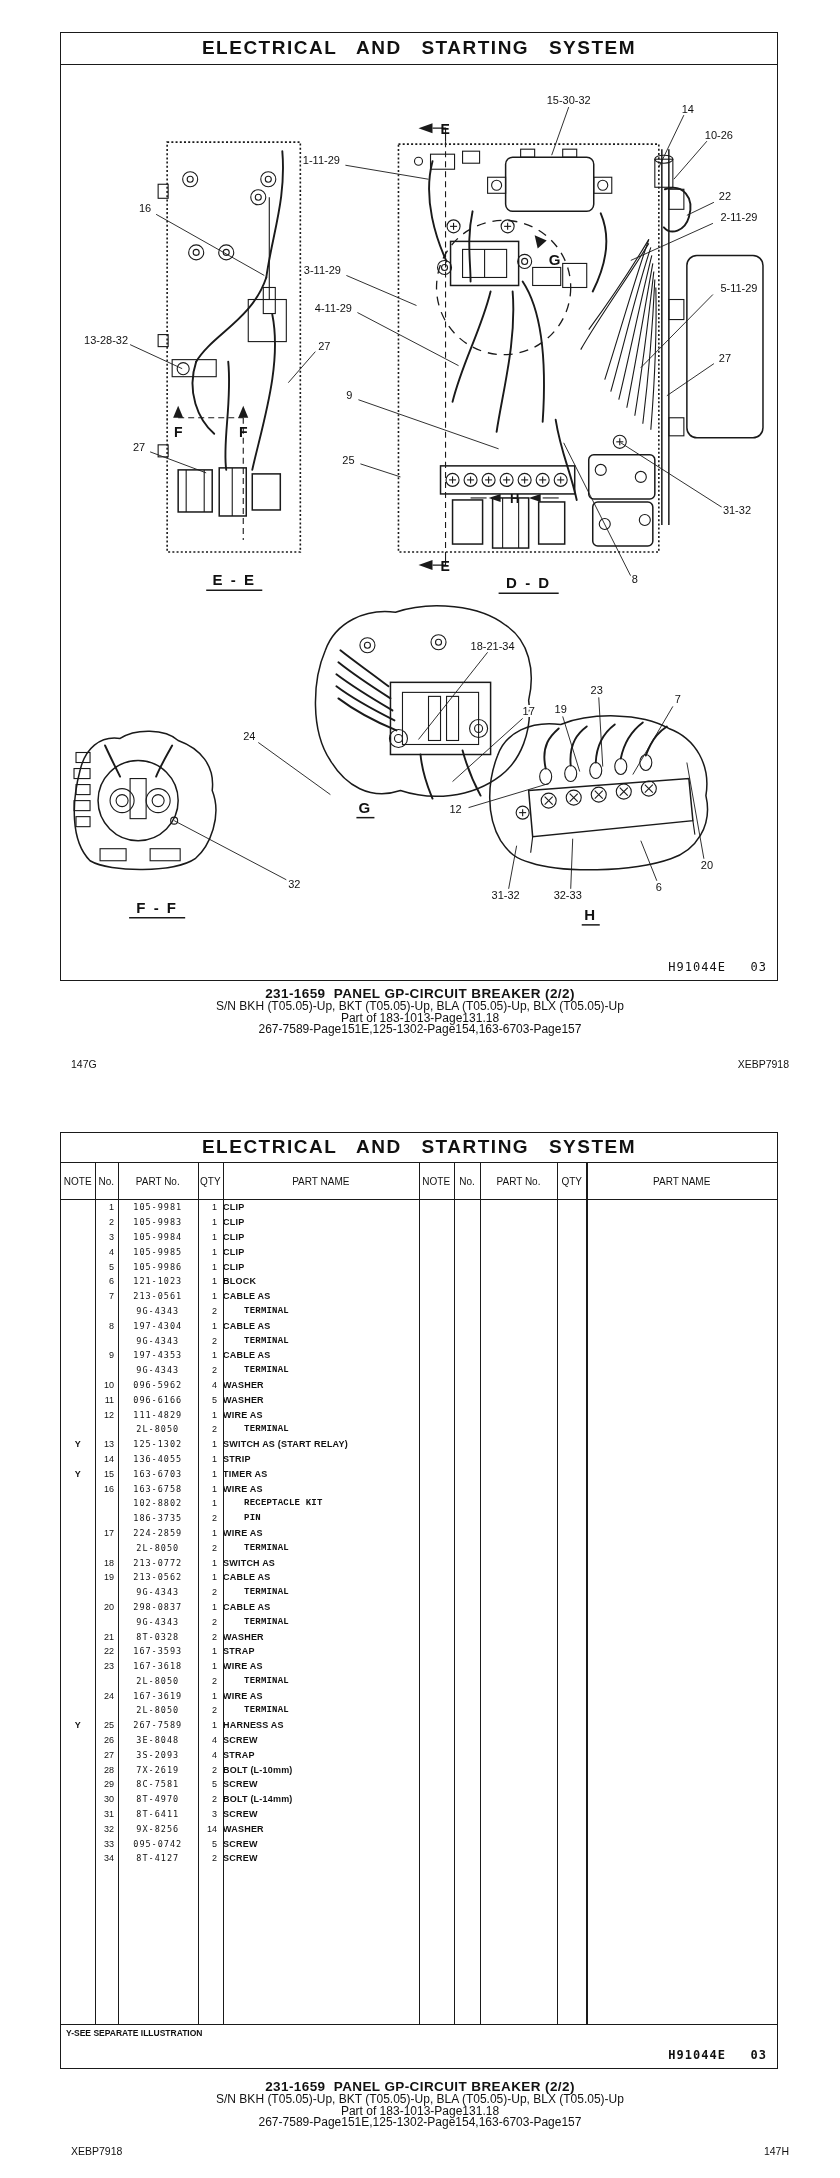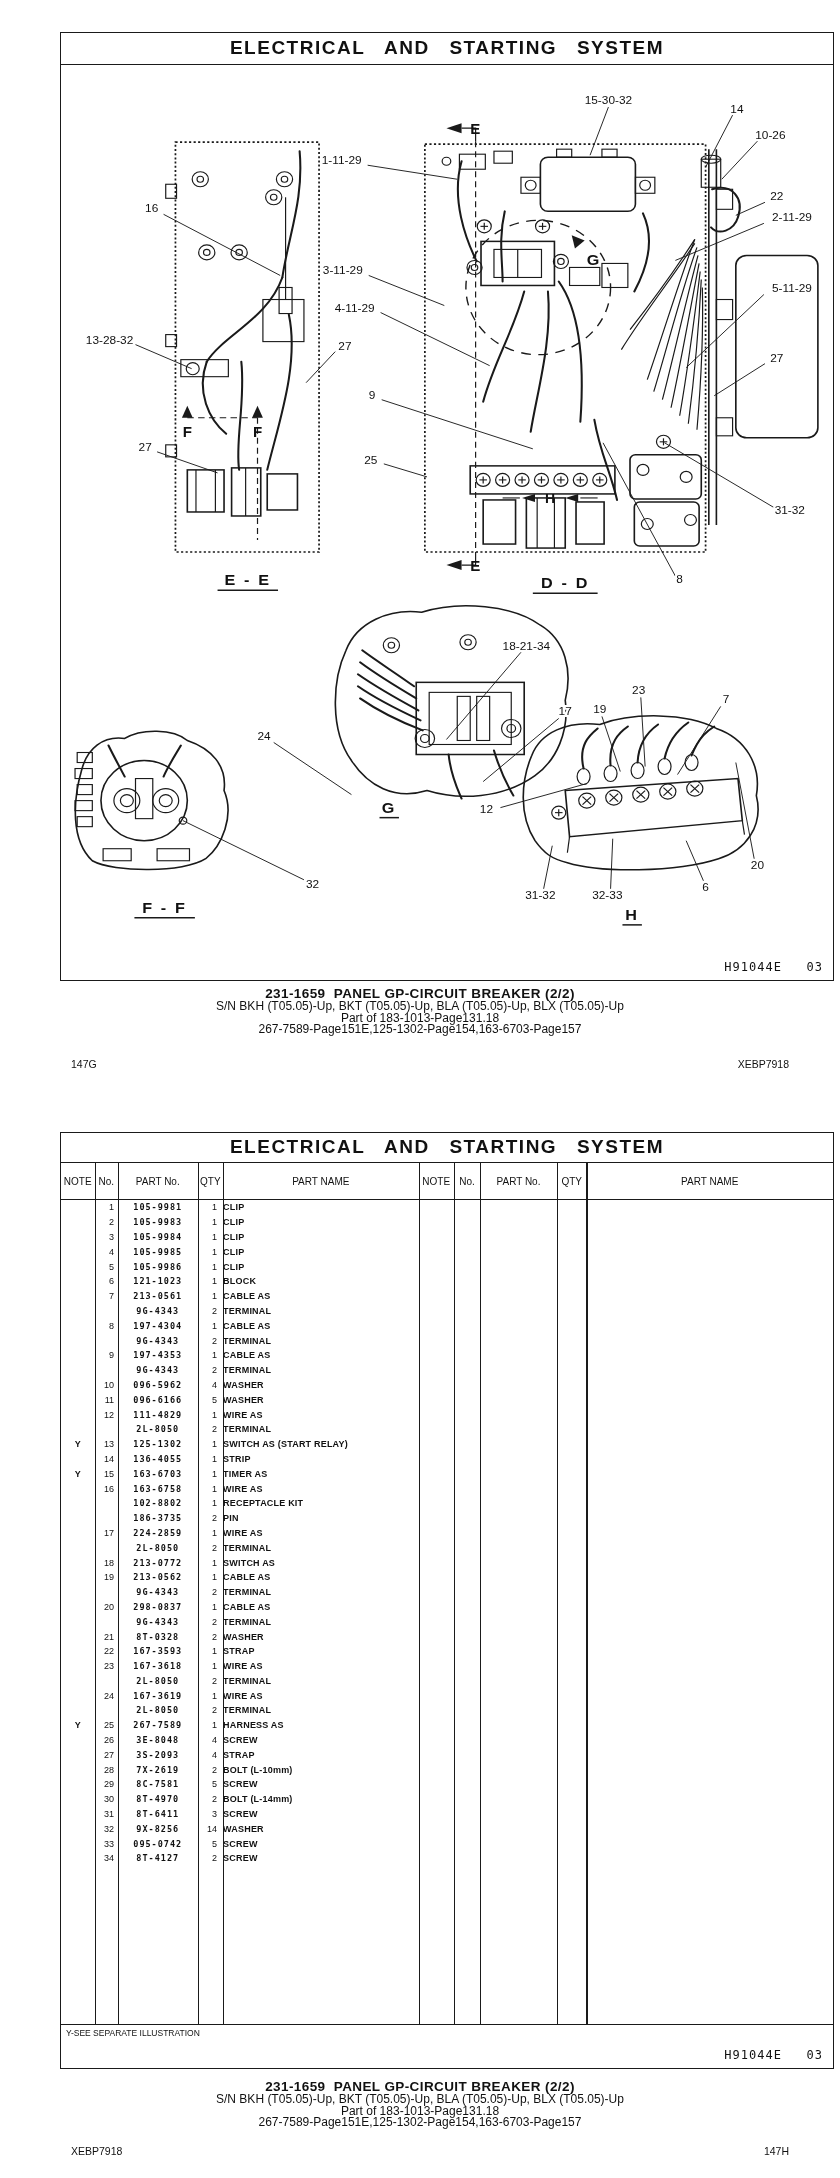--- a/index.html
+++ b/index.html
@@ -1,18 +1,18 @@
 <!DOCTYPE html>
 <html><head>
 <meta charset="utf-8">
 <style>
   html,body{margin:0;padding:0;}
   body{width:840px;height:2178px;background:#fff;position:relative;
        font-family:"Liberation Sans",sans-serif;color:#111;}
-  .sheet-box{position:absolute;left:60px;width:774px;box-sizing:border-box;
+  .sheet-box{position:absolute;left:60px;width:718px;box-sizing:border-box;
              border:1.6px solid #1a1a1a;background:#fff;display:flex;flex-direction:column;}
   #page1-box{top:32px;height:949px;}
   #page2-box{top:1132px;height:937px;}
   .sheet-title{height:31px;line-height:30px;flex:0 0 auto;text-align:center;
                border-bottom:1.6px solid #1a1a1a;font-size:19px;font-weight:bold;
                letter-spacing:1.5px;word-spacing:13px;}
   #page1-box svg{flex:1 1 auto;width:100%;height:100%;display:block;}
   .plate{position:absolute;right:10px;bottom:6px;font-family:"DejaVu Sans Mono",monospace;
          font-size:12px;letter-spacing:1px;white-space:pre;}
   
@@ -21,27 +21,27 @@
            align-items:center;text-align:center;font-size:10px;font-weight:normal;
            border-bottom:1.6px solid #1a1a1a;}
   .tbl-body{flex:1 1 auto;position:relative;overflow:hidden;}
   .vlines{position:absolute;top:29px;bottom:44px;left:0;right:0;pointer-events:none;}
   .vlines div{position:absolute;top:0;bottom:0;width:1.3px;background:#1a1a1a;}
   .t-row{height:14.8px;display:grid;width:360px;
          grid-template-columns:33.5px 23.5px 79.5px 25.6px 1fr;
          align-items:center;font-size:9px;font-weight:bold;}
   .c-note{text-align:center;}
   .c-no{text-align:right;padding-right:4px;font-weight:normal;}
-  .c-part{text-align:center;font-family:"DejaVu Sans Mono",monospace;font-weight:bold;
+  .c-part{text-align:center;font-family:"DejaVu Sans Mono",monospace;font-weight:normal;
           font-size:8.5px;letter-spacing:1px;}
   .c-qty{text-align:right;padding-right:6px;font-weight:normal;}
   .c-name{text-align:left;letter-spacing:0.2px;}
-  .c-name.ind{}
+  .c-name.ind{padding-left:21px;font-family:Liberation Mono, monospace;}
   .note-row{flex:0 0 auto;height:44px;border-top:1.6px solid #1a1a1a;position:relative;
-            box-sizing:border-box;font-size:8.5px;font-weight:normal;padding:3px 5px;}
+            box-sizing:border-box;font-size:8.5px;font-weight:bold;padding:3px 5px;}
   
   .caption{position:absolute;left:0;width:840px;text-align:center;}
   .cap-l1{font-size:13.5px;font-weight:bold;letter-spacing:0.4px;white-space:pre;}
   .cap-sm{font-size:12px;line-height:11.5px;}
   .footer{position:absolute;left:71px;width:718px;display:flex;
           justify-content:space-between;font-size:10.5px;}
   
   .panel{fill:none;stroke:#1a1a1a;stroke-width:1.6;stroke-dasharray:2 2.2;}
   .thin{fill:none;stroke:#1a1a1a;stroke-width:1.1;}
   .med{fill:none;stroke:#1a1a1a;stroke-width:1.5;}

